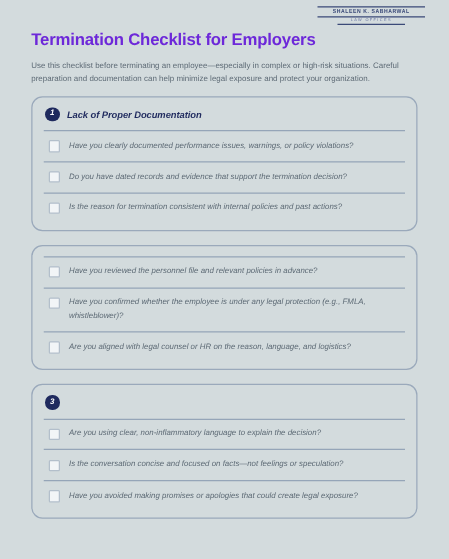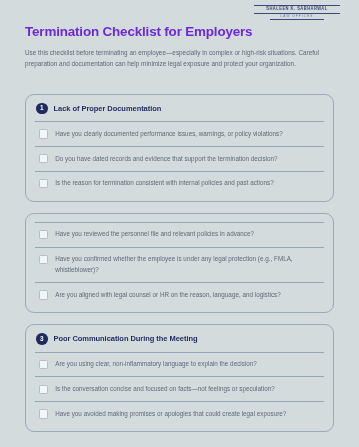--- a/index.html
+++ b/index.html
@@ -77,24 +77,25 @@
   .intro {
     margin: 9px 0 0 0;
     font-size: 6.35px;
     line-height: 1.72;
     color: #5d6a75;
     letter-spacing: 0.02px;
   }
 
   
   .cards {
-    margin-top: 24px;
+    margin-top: 7px;
     display: flex;
     flex-direction: column;
     gap: 11px;
+    font-style: italic;
   }
   .card {
     border: 0.8px solid #9aa9bb;
     border-radius: 9px;
     padding: 8px 9px 5px 9px;
     background: transparent;
   }
   .card-head {
     display: flex;
     align-items: center;
@@ -193,21 +194,20 @@
       </div>
       <div class="item">
         <div class="checkbox"></div>
         <div class="item-text">Are you aligned with legal counsel or HR on the reason, language, and logistics?</div>
       </div>
     </div>
 
     <div class="card">
       <div class="card-head">
         <div class="badge">3</div>
-        <div class="card-title">Poor Communication During the Meeting</div>
       </div>
       <div class="item">
         <div class="checkbox"></div>
         <div class="item-text">Are you using clear, non-inflammatory language to explain the decision?</div>
       </div>
       <div class="item">
         <div class="checkbox"></div>
         <div class="item-text">Is the conversation concise and focused on facts—not feelings or speculation?</div>
       </div>
       <div class="item">

